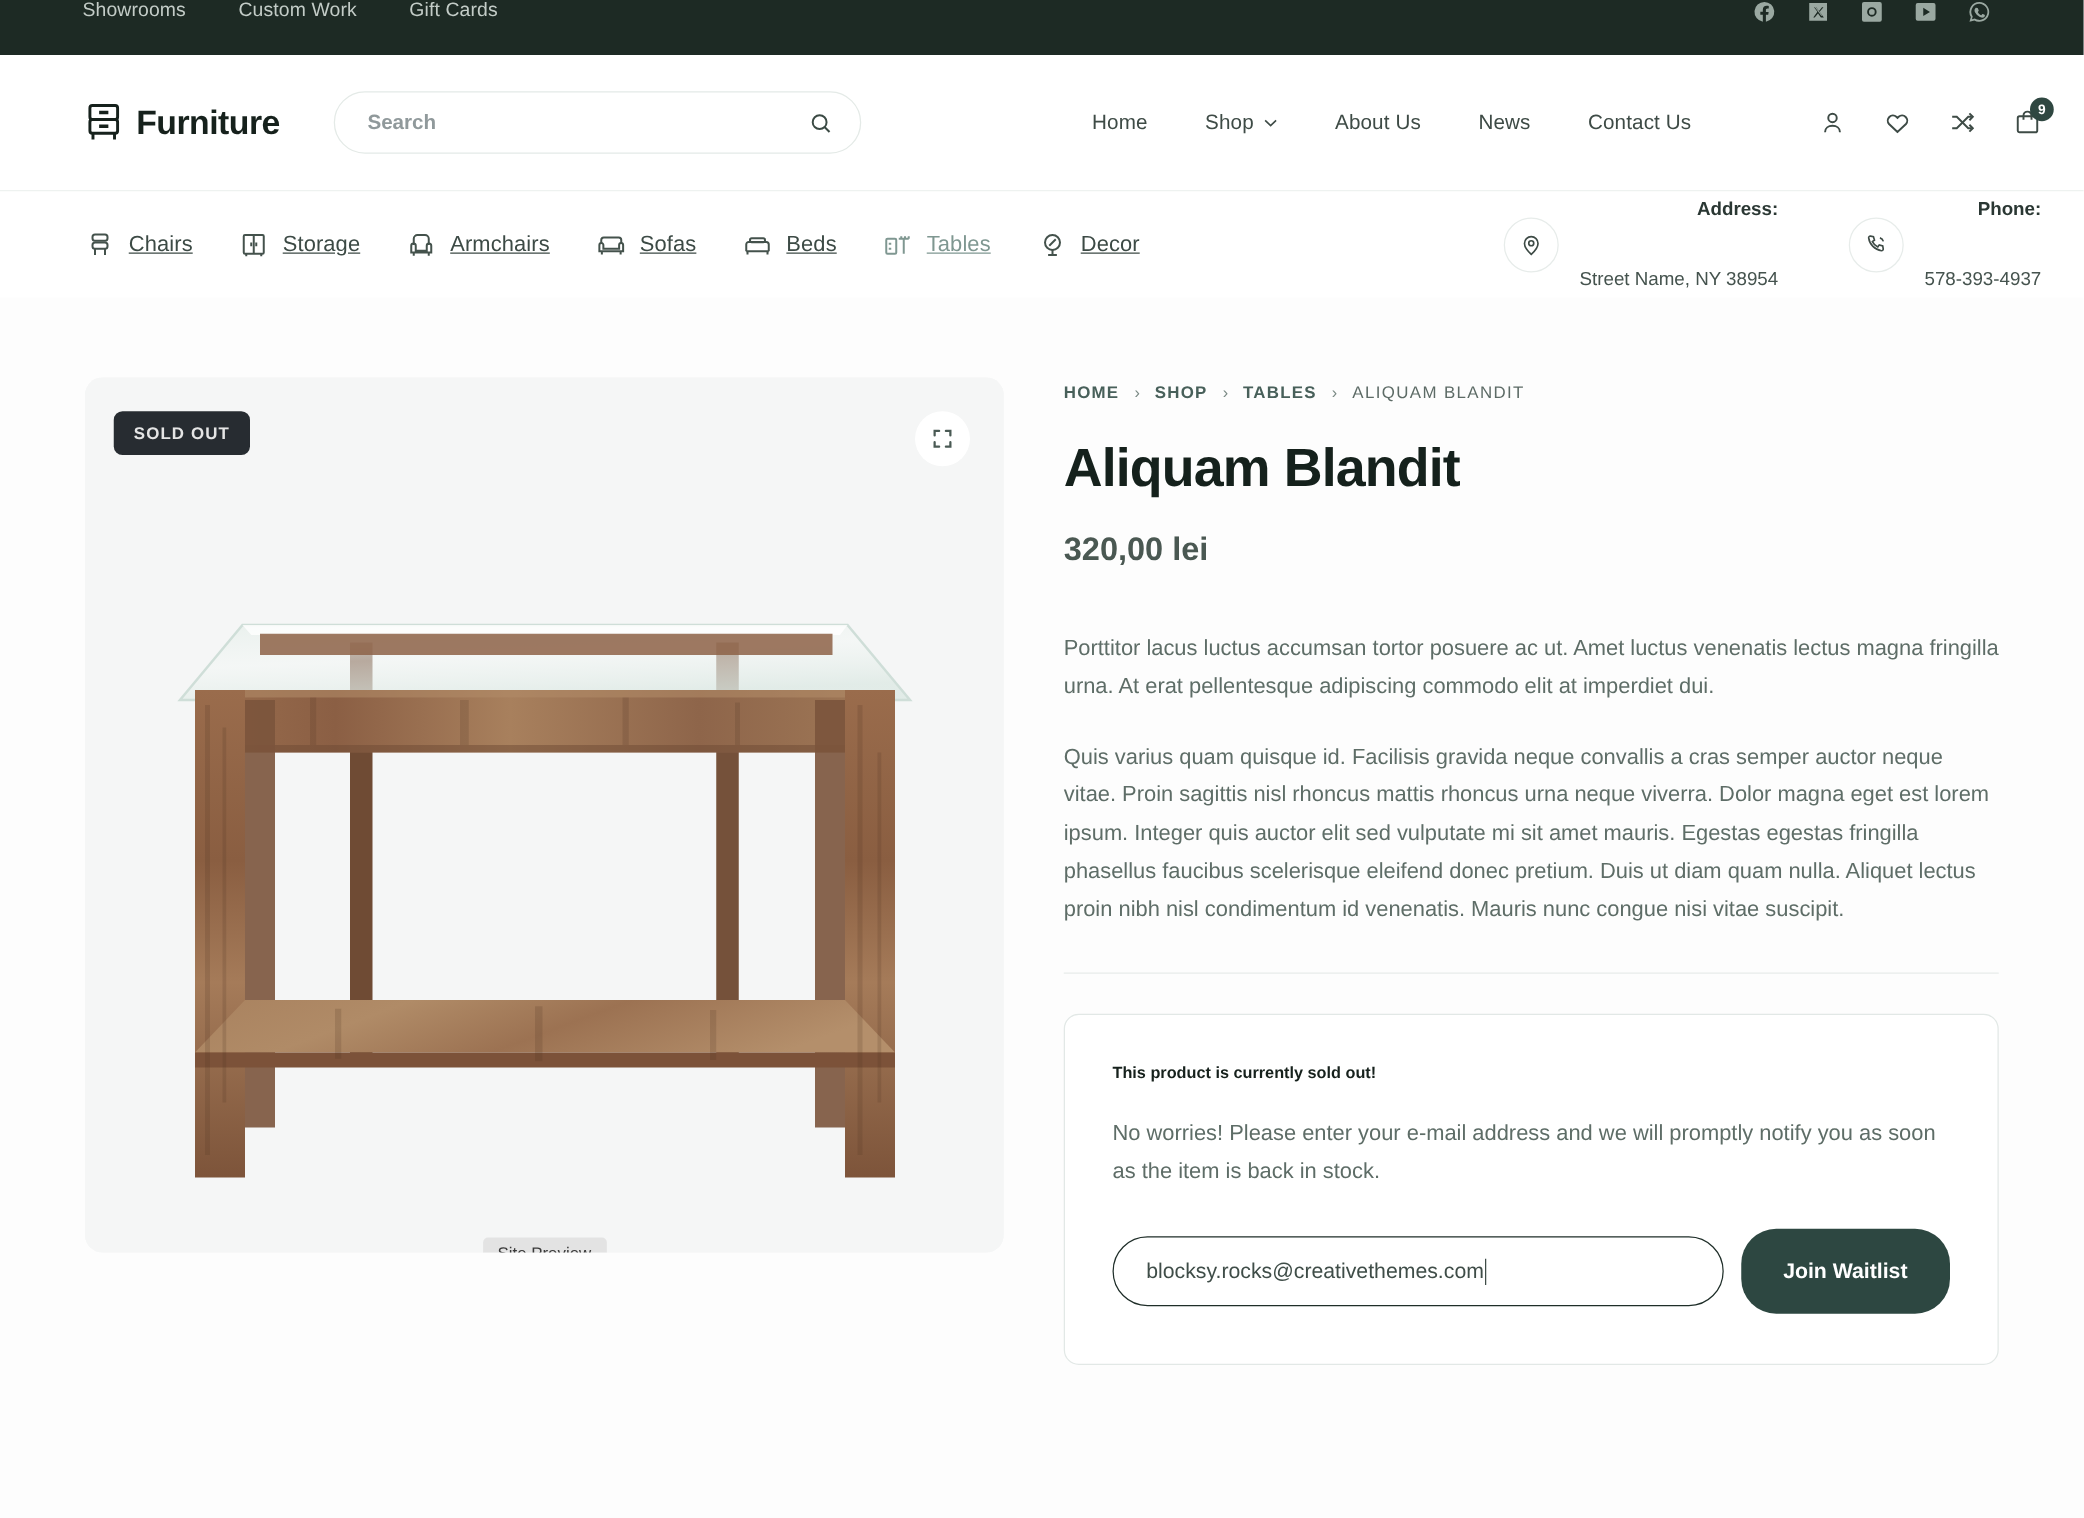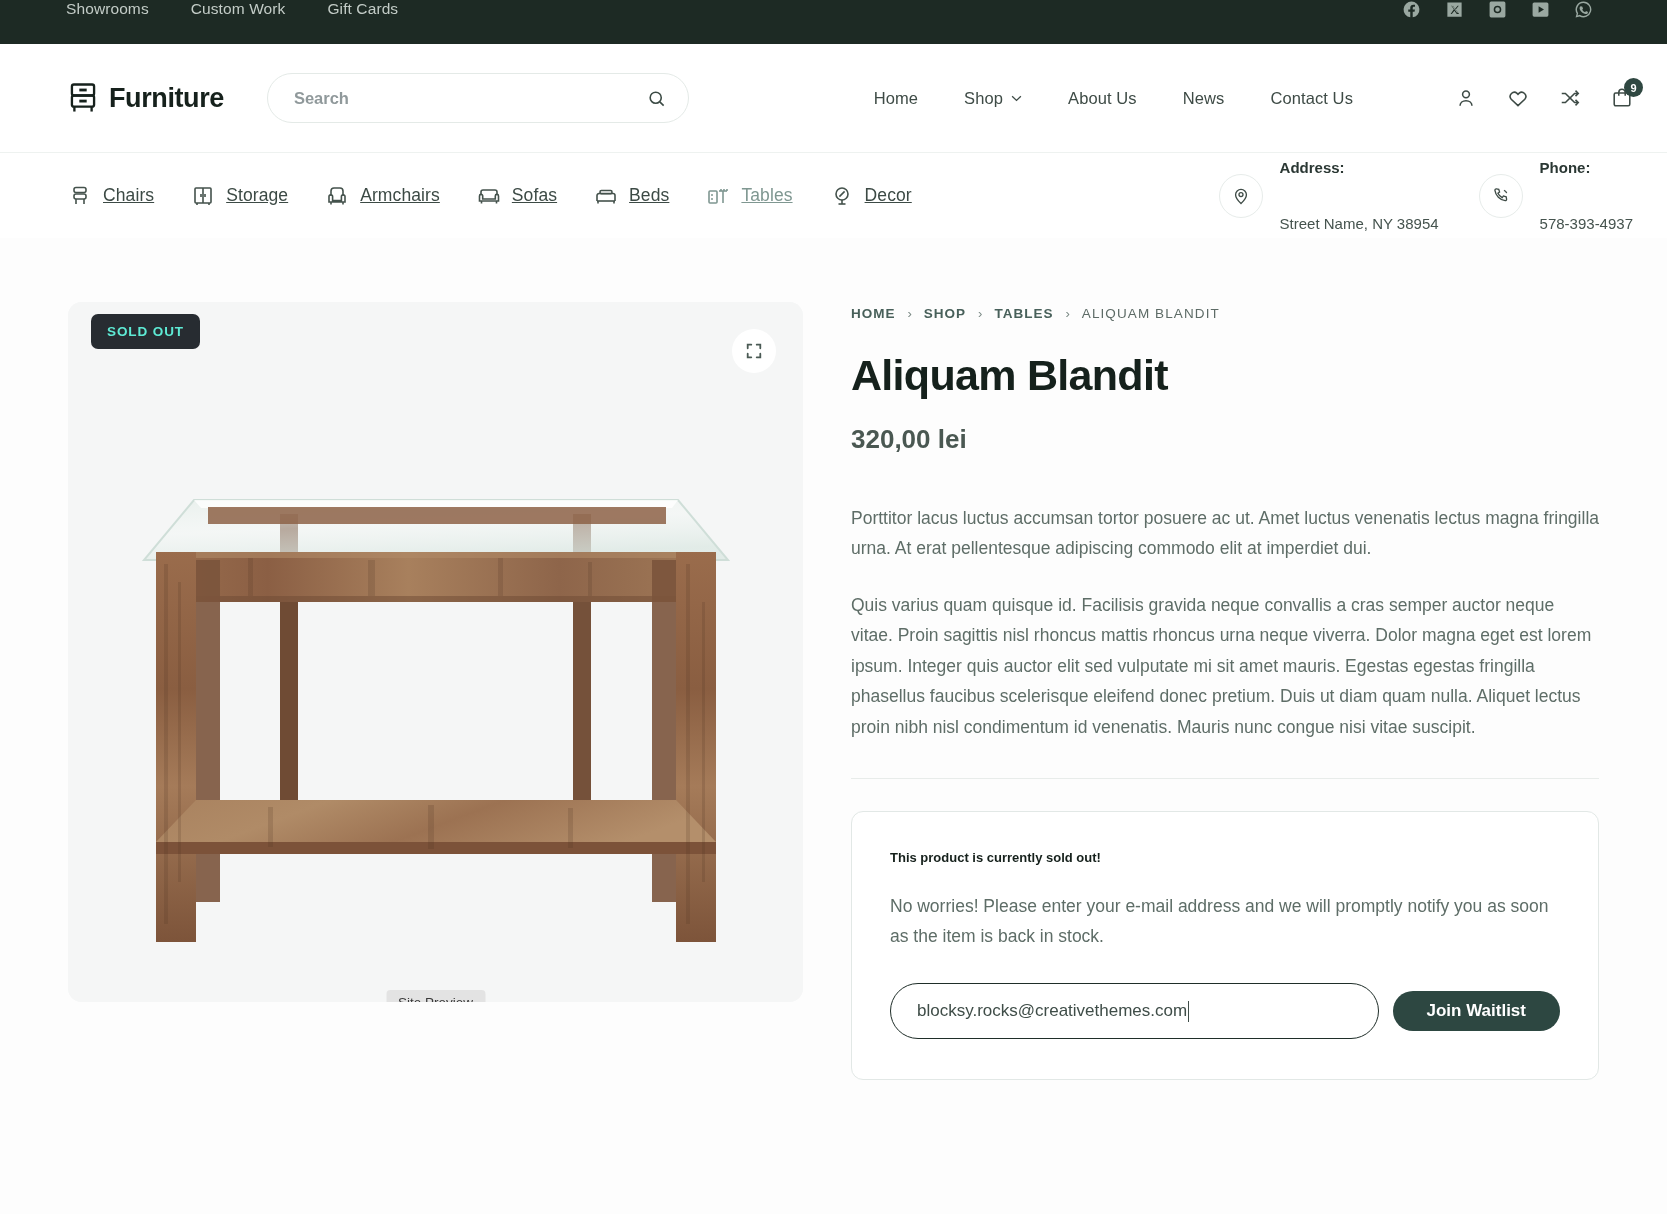--- a/index.html
+++ b/index.html
@@ -74,21 +74,21 @@
     height: 86px; background: #fff; border-top: 1px solid #eef2f0;
     display: flex; align-items: center; padding: 0 34px 0 68px;
   }
   .cats { display: flex; align-items: center; gap: 37px; }
   .cat { display: flex; align-items: center; gap: 11px; cursor: pointer; }
   .cat-ico { width: 24px; height: 24px; color: #44524c; }
   .cat-ico svg { width: 100%; height: 100%; display: block; }
   .cat-label { font-size: 17.5px; color: #3c4a45; letter-spacing: .1px; text-decoration: underline; }
   .cat.active .cat-label, .cat.active .cat-ico { color: #7f9791; }
 
-  .contacts { margin-left: auto; display: flex; align-items: center; gap: 40px; }
+  .contacts { margin-left: auto; display: flex; align-items: center; gap: 56px; text-align: right; }
   .contact { display: flex; align-items: center; gap: 17px; }
   .contact-circle {
     width: 44px; height: 44px; border-radius: 50%;
     border: 1px solid #e7ecea; display: flex; align-items: center; justify-content: center;
     color: #3e4b46;
   }
   .contact-circle svg { width: 20px; height: 20px; display: block; }
   .contact-lbl { font-size: 15px; font-weight: 700; color: #2a3733; line-height: 1.55; }
   .contact-val { font-size: 15px; color: #45534e; line-height: 1.55; margin-top: 32px; }
 
@@ -99,22 +99,22 @@
     background: #fdfdfd;
     height: calc(1214px - 236px);
   }
 
   .gallery {
     position: relative; width: 735px; height: 700px;
     background: #f5f6f6; border-radius: 14px; overflow: hidden;
     flex: none;
   }
   .soldout-badge {
-    position: absolute; top: 12px; left: 23px; z-index: 4;
-    background: #272c31; color: #5eead4; font-size: 13.5px; font-weight: 700;
+    position: absolute; top: 27px; left: 23px; z-index: 4;
+    background: #272c31; color: #e5e5e5; font-size: 13.5px; font-weight: 700;
     letter-spacing: .9px; padding: 10px 16px; border-radius: 7px;
   }
   .expand-btn {
     position: absolute; top: 27px; right: 27px; z-index: 4;
     width: 44px; height: 44px; border-radius: 50%; background: #fff;
     display: flex; align-items: center; justify-content: center;
     cursor: pointer; color: #4a5a54;
   }
   .expand-btn svg { width: 18px; height: 18px; display: block; }
   .table-art { position: absolute; inset: 0; }
@@ -155,21 +155,21 @@
   .email-field {
     flex: 1; height: 56px; border: 1px solid #1f2e29; border-radius: 28px;
     display: flex; align-items: center; padding: 0 26px;
     font-size: 17px; color: #3f4d48; background: #fff; position: relative;
   }
   .caret {
     display: inline-block; width: 1px; height: 21px; background: #3f4d48;
     margin-left: 1px;
   }
   .join-btn {
-    height: 40px; padding: 0 34px; border-radius: 28px; border: 0;
+    height: 68px; padding: 0 34px; border-radius: 28px; border: 0;
     background: #2d4741; color: #fff; font-size: 17px; font-weight: 700;
     font-family: inherit; cursor: pointer; white-space: nowrap;
   }
 </style>
 </head>
 <body>
 
 <div class="topbar">
   <div class="topbar-links">
     <a class="topbar-link">Showrooms</a>

